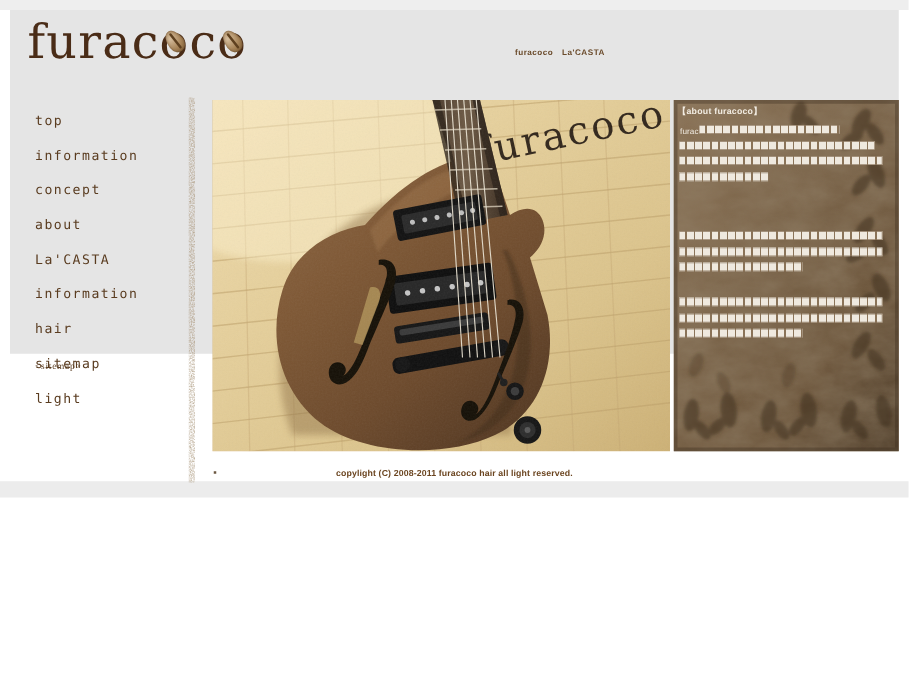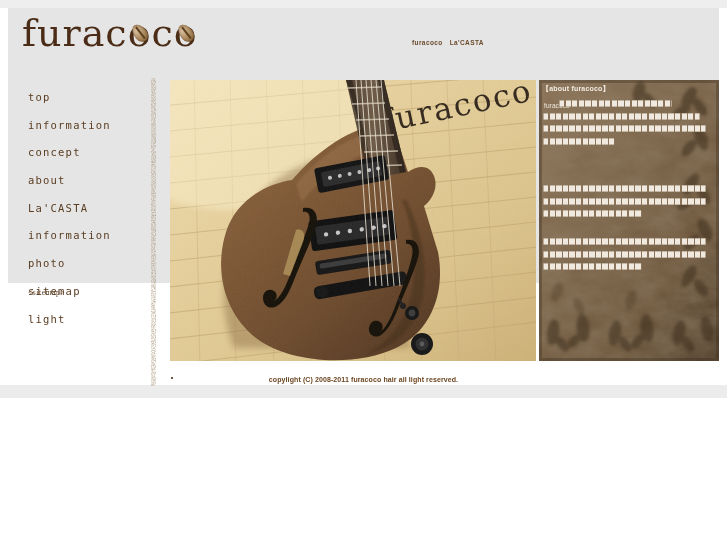--- a/index.html
+++ b/index.html
@@ -193,21 +193,21 @@
       <a href="#">furacoco</a><span class="sep"></span><a href="#">La'CASTA</a>
     </div>
 
     <nav id="sidebar">
       <a href="#" class="nav-item n0">top</a>
       <a href="#" class="nav-item">information</a>
       <a href="#" class="nav-item">concept</a>
       <a href="#" class="nav-item">about</a>
       <a href="#" class="nav-item">La'CASTA</a>
       <a href="#" class="nav-item">information</a>
-      <a href="#" class="nav-item">photo</a>
+      <a href="#" class="nav-item">hair</a>
       <a href="#" class="nav-item">sitemap</a>
       <a href="#" class="nav-item">light</a>
     </nav>
     <a href="#" id="sitemap">&lt;sitemap&gt;</a>
 
     <svg id="divider" width="5" height="308" viewBox="0 0 5 308">
       <defs>
         <filter id="speckle" x="0" y="0" width="100%" height="100%">
           <feTurbulence type="fractalNoise" baseFrequency="0.9" numOctaves="3" seed="7"></feTurbulence>
           <feColorMatrix type="matrix" values="0 0 0 0 0.42

